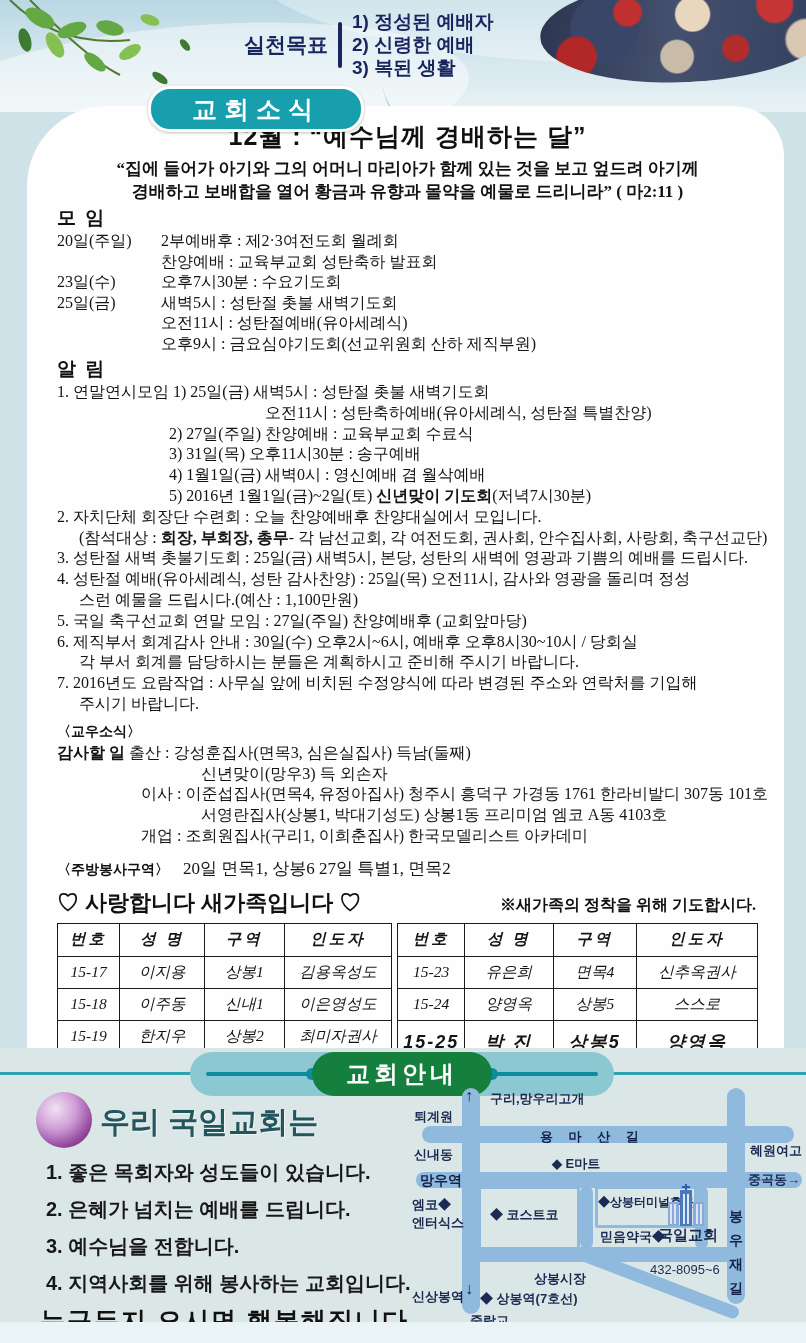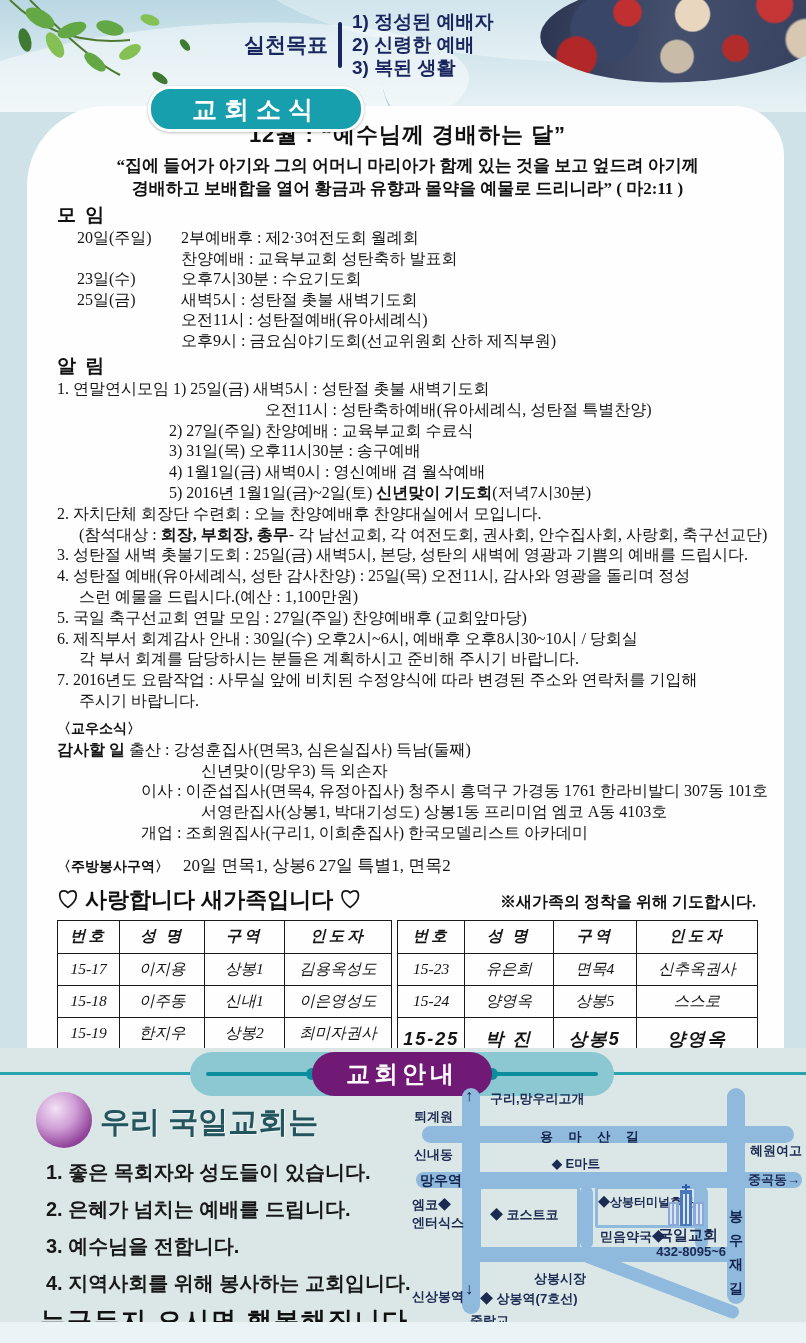--- a/index.html
+++ b/index.html
@@ -34,25 +34,25 @@
       linear-gradient(100deg,#2b3550 0%,#45506e 45%,#333d5c 100%);}
 
   
   .news-banner{position:absolute;left:148px;top:86px;width:210px;height:40px;background:#189fae;
     border:3px solid #fff;border-radius:22px;display:flex;align-items:center;justify-content:center;
     color:#fff;font-size:25px;font-weight:700;letter-spacing:7px;box-shadow:0 1px 3px rgba(0,0,0,.25);z-index:5;}
 
   
   .card{position:absolute;left:27px;top:106px;width:757px;height:942px;background:#fefefe;
     border-radius:80px 50px 0 0;padding:10px 26px 0 30px;box-sizing:border-box;overflow:hidden;z-index:2;}
-  .title{text-align:center;font-size:22px;font-weight:700;color:#101010;margin:4px 0 4px;letter-spacing:1px;}
+  .title{text-align:center;font-size:25px;font-weight:700;color:#101010;margin:4px 0 4px;letter-spacing:1px;}
   .scripture{text-align:center;font-family:"Liberation Serif",serif;font-weight:600;font-size:17px;
     line-height:23px;color:#111;}
   .sec-h{font-size:19px;font-weight:700;color:#101010;line-height:24px;margin:3px 0 1px;letter-spacing:2px;}
-  .mrow{display:flex;font-family:"Liberation Serif",serif;font-size:16px;line-height:20.5px;color:#141414;margin-left:20px;}
+  .mrow{display:flex;font-family:"Liberation Serif",serif;font-size:16px;line-height:20.5px;color:#141414;margin-left:0;}
   .mdate{width:104px;flex:none;}
   .mtxt{flex:1;}
   .ln{font-family:"Liberation Serif",serif;font-size:16px;line-height:20.8px;color:#141414;white-space:nowrap;}
   .i1{margin-left:22px;}.i2{margin-left:112px;}.i3{margin-left:208px;}.i4{margin-left:84px;}.i5{margin-left:144px;}
   .sub-h{font-size:14px;font-weight:700;color:#101010;line-height:24px;margin-top:4px;}
   .kitchen{display:flex;align-items:baseline;gap:14px;margin-top:6px;}
   .kitchen .ktxt{font-family:"Liberation Serif",serif;font-size:17px;color:#141414;}
   .newk-row{display:flex;justify-content:space-between;align-items:baseline;margin:7px 2px 5px 0;}
   .newk-left{font-size:22px;font-weight:700;color:#101010;}
   .newk-note{font-size:16px;font-weight:700;color:#101010;font-family:"Liberation Serif",serif;}
@@ -67,21 +67,21 @@
 
   
   .bottom{position:absolute;left:0;top:1048px;width:806px;height:274px;background:#dbe7e7;z-index:3;}
   .bottom-strip{position:absolute;left:0;top:1322px;width:806px;height:21px;background:#eaf3f6;z-index:3;}
   .guide-line{position:absolute;left:0;top:24px;width:806px;height:3px;background:#2aa2b0;}
   .gb-outer{position:absolute;left:190px;top:4px;width:424px;height:44px;background:#8cc8d1;border-radius:24px;}
   .gb-lineL{position:absolute;left:16px;top:20px;width:112px;height:4px;background:#0c8d9d;border-radius:2px;}
   .gb-lineR{position:absolute;right:16px;top:20px;width:112px;height:4px;background:#0c8d9d;border-radius:2px;}
   .gb-dotL{position:absolute;left:116px;top:16px;width:12px;height:12px;border-radius:50%;background:#0c8d9d;}
   .gb-dotR{position:absolute;right:116px;top:16px;width:12px;height:12px;border-radius:50%;background:#0c8d9d;}
-  .gb-inner{position:absolute;left:122px;top:0;width:180px;height:44px;background:#701a75;border-radius:24px;
+  .gb-inner{position:absolute;left:122px;top:0;width:180px;height:44px;background:#15803d;border-radius:24px;
     display:flex;align-items:center;justify-content:center;color:#fff;font-size:24px;font-weight:700;letter-spacing:4px;}
   .sphere{position:absolute;left:36px;top:44px;width:56px;height:56px;border-radius:50%;
     background:radial-gradient(circle at 35% 30%, #f2e2f4 0%, #cf9ed6 38%, #93459c 72%, #6c2a77 100%);}
   .guide-heading{position:absolute;left:100px;top:54px;font-size:30px;font-weight:700;color:#23555e;
     text-shadow:1px 1px 0 rgba(255,255,255,.6);}
   .guide-points{position:absolute;left:46px;top:106px;}
   .guide-points div{font-size:20px;font-weight:700;color:#181818;line-height:37px;white-space:nowrap;}
   .closing{position:absolute;left:40px;top:256px;font-size:25px;font-weight:700;color:#111;letter-spacing:2px;}
 
   
@@ -357,21 +357,21 @@
         <rect x="4" y="20" width="11" height="24" fill="#8aa9d8"></rect>
           <rect x="29" y="20" width="11" height="24" fill="#8aa9d8"></rect>
         <rect x="6" y="22" width="2" height="20" fill="#fff" opacity=".7"></rect>
           <rect x="10" y="22" width="2" height="20" fill="#fff" opacity=".7"></rect>
         <rect x="32" y="22" width="2" height="20" fill="#fff" opacity=".7"></rect>
           <rect x="36" y="22" width="2" height="20" fill="#fff" opacity=".7"></rect>
         <rect x="19" y="12" width="2" height="30" fill="#dce8f8"></rect>
           <rect x="23" y="12" width="2" height="30" fill="#dce8f8"></rect>
       </svg>
       <div class="mlab" style="left:244px;top:144px;width:64px;text-align:center;font-size:15px">국일교회</div>
-      <div class="mlab" style="left:238px;top:162px;width:76px;text-align:right;font-weight:700">432-8095~6</div>
+      <div class="mlab" style="left:238px;top:180px;width:76px;text-align:left;font-weight:400">432-8095~6</div>
 
       <div class="mlab" style="left:122px;top:188px">상봉시장</div>
       <div class="mlab" style="left:0px;top:206px">신상봉역</div>
       <div class="mlab" style="left:68px;top:208px">◆ 상봉역(7호선)</div>
       <div class="mlab on-road" style="left:53px;top:198px;font-size:16px">↓</div>
       <div class="mlab" style="left:58px;top:230px">중랑교</div>
       <div class="vtext" style="position:absolute;left:316px;top:122px;width:16px">
           <div>봉</div>
           <div>우</div>
           <div>재</div>

